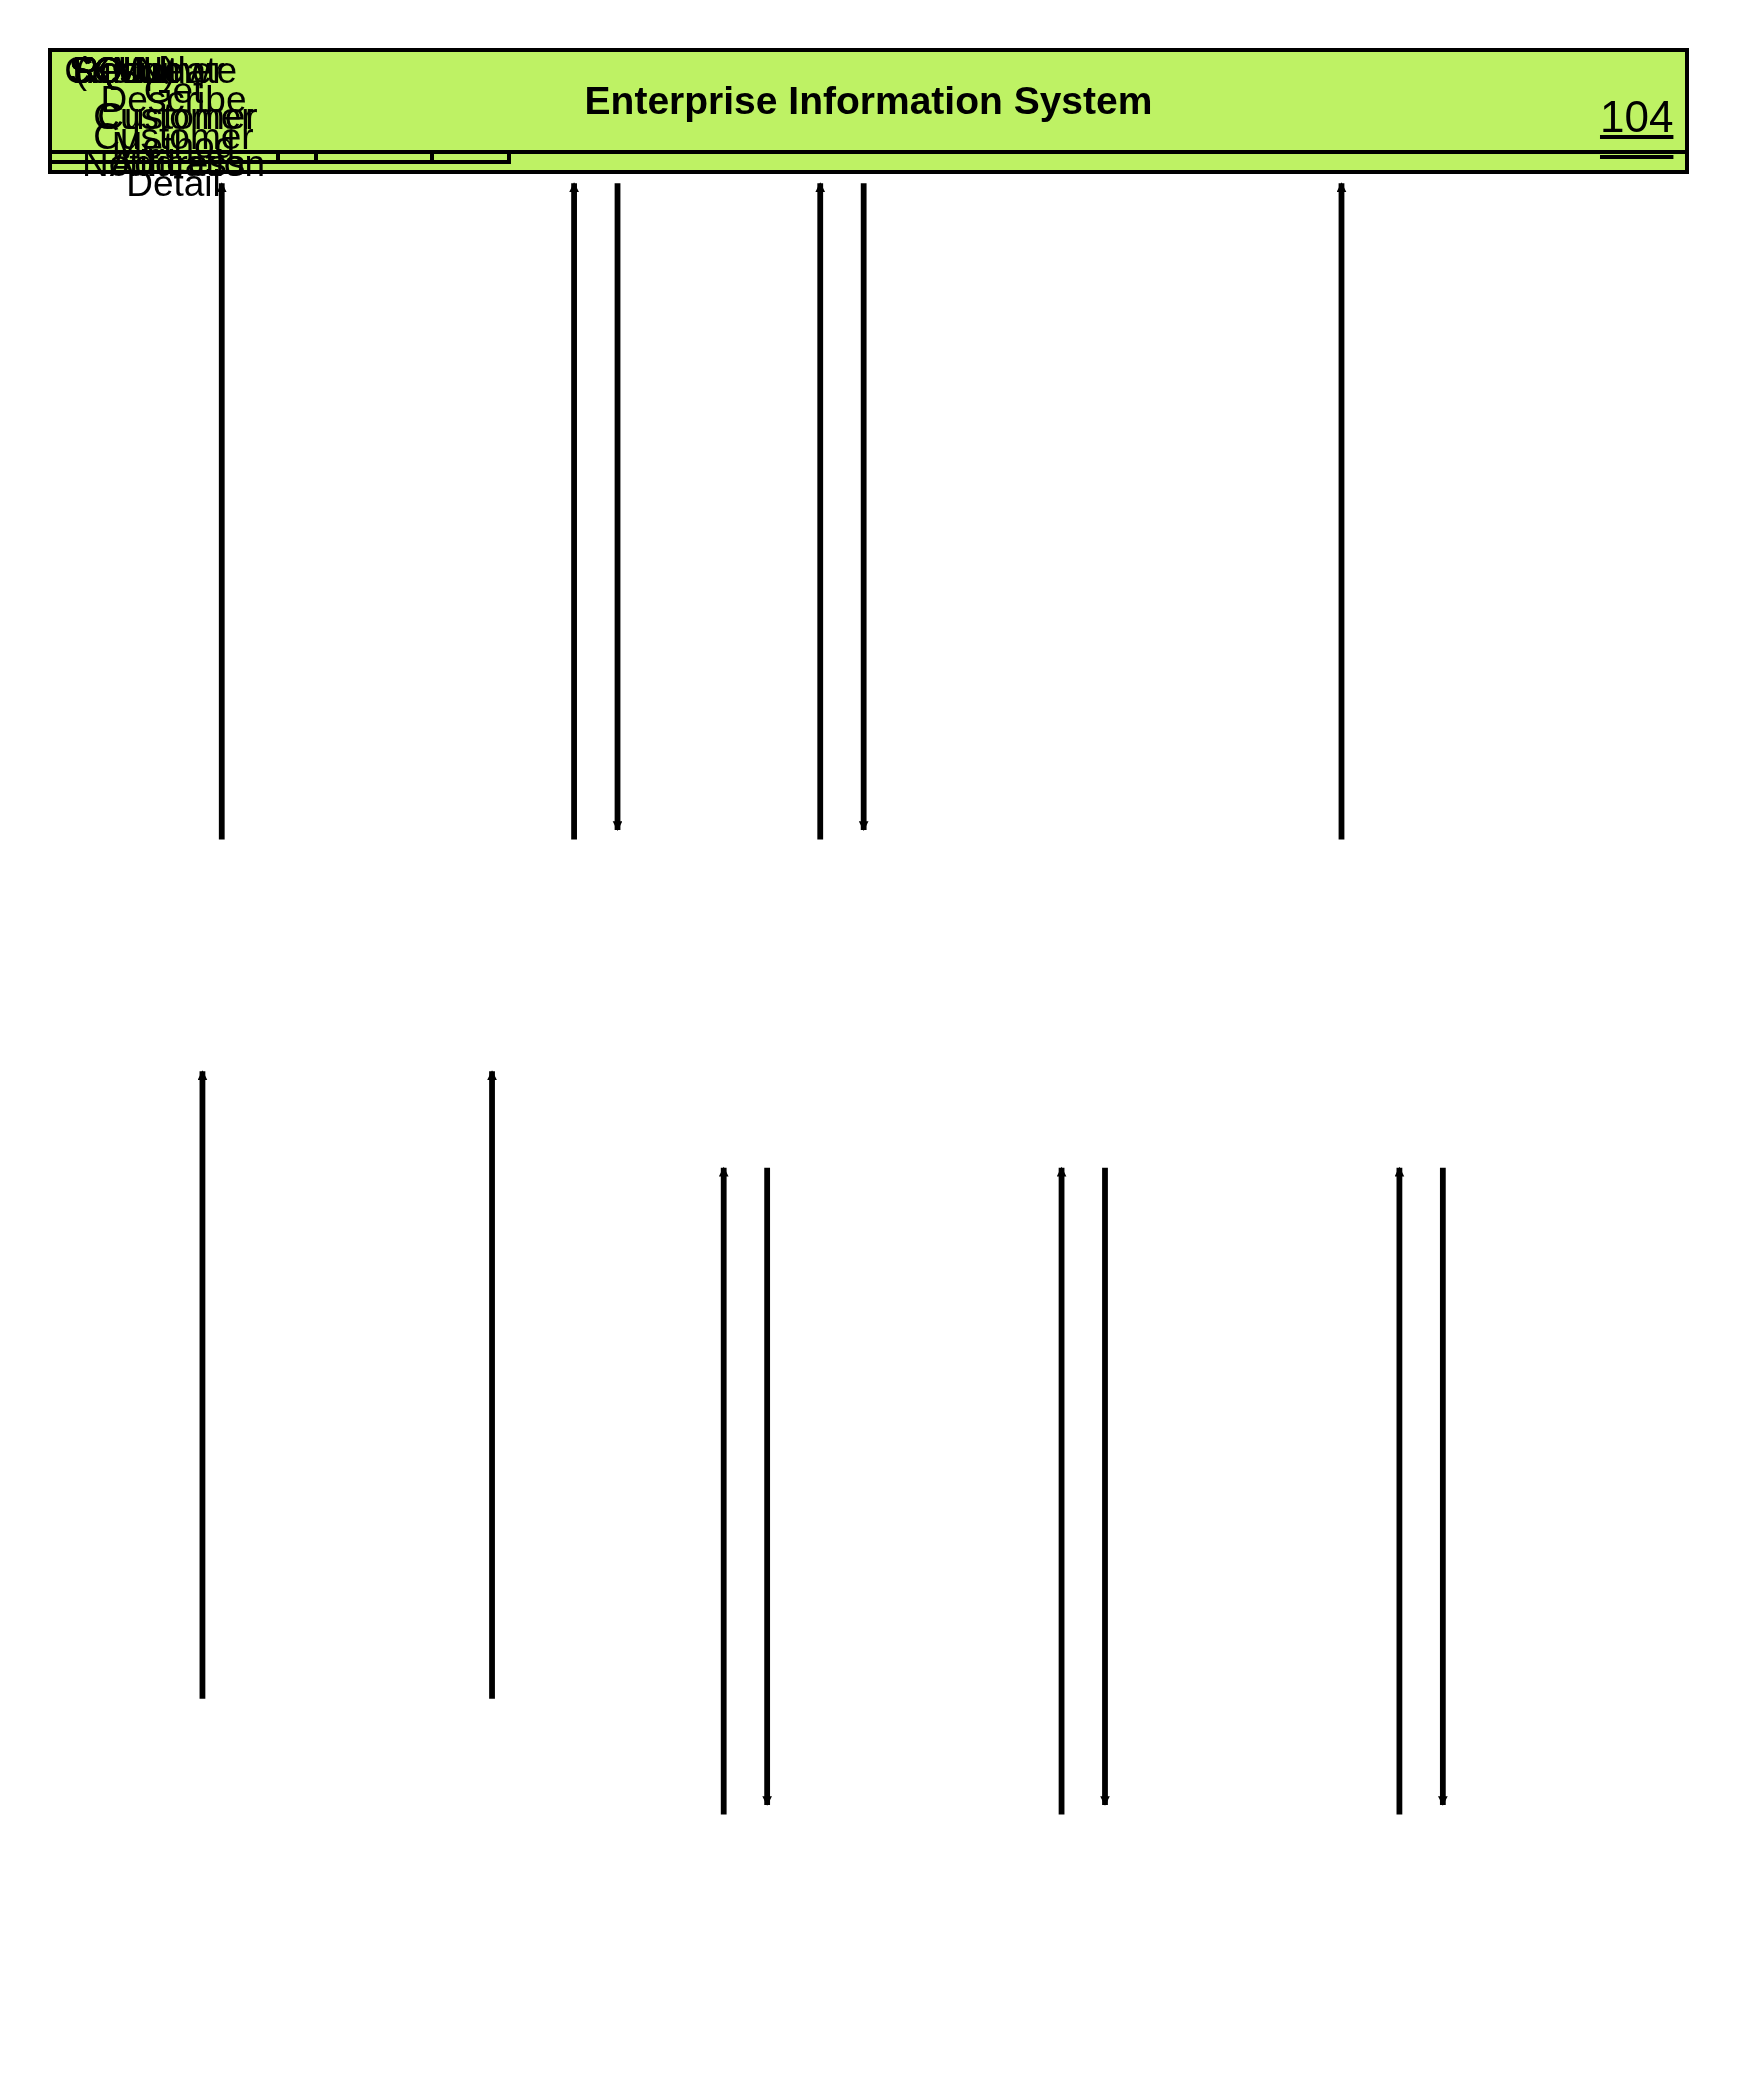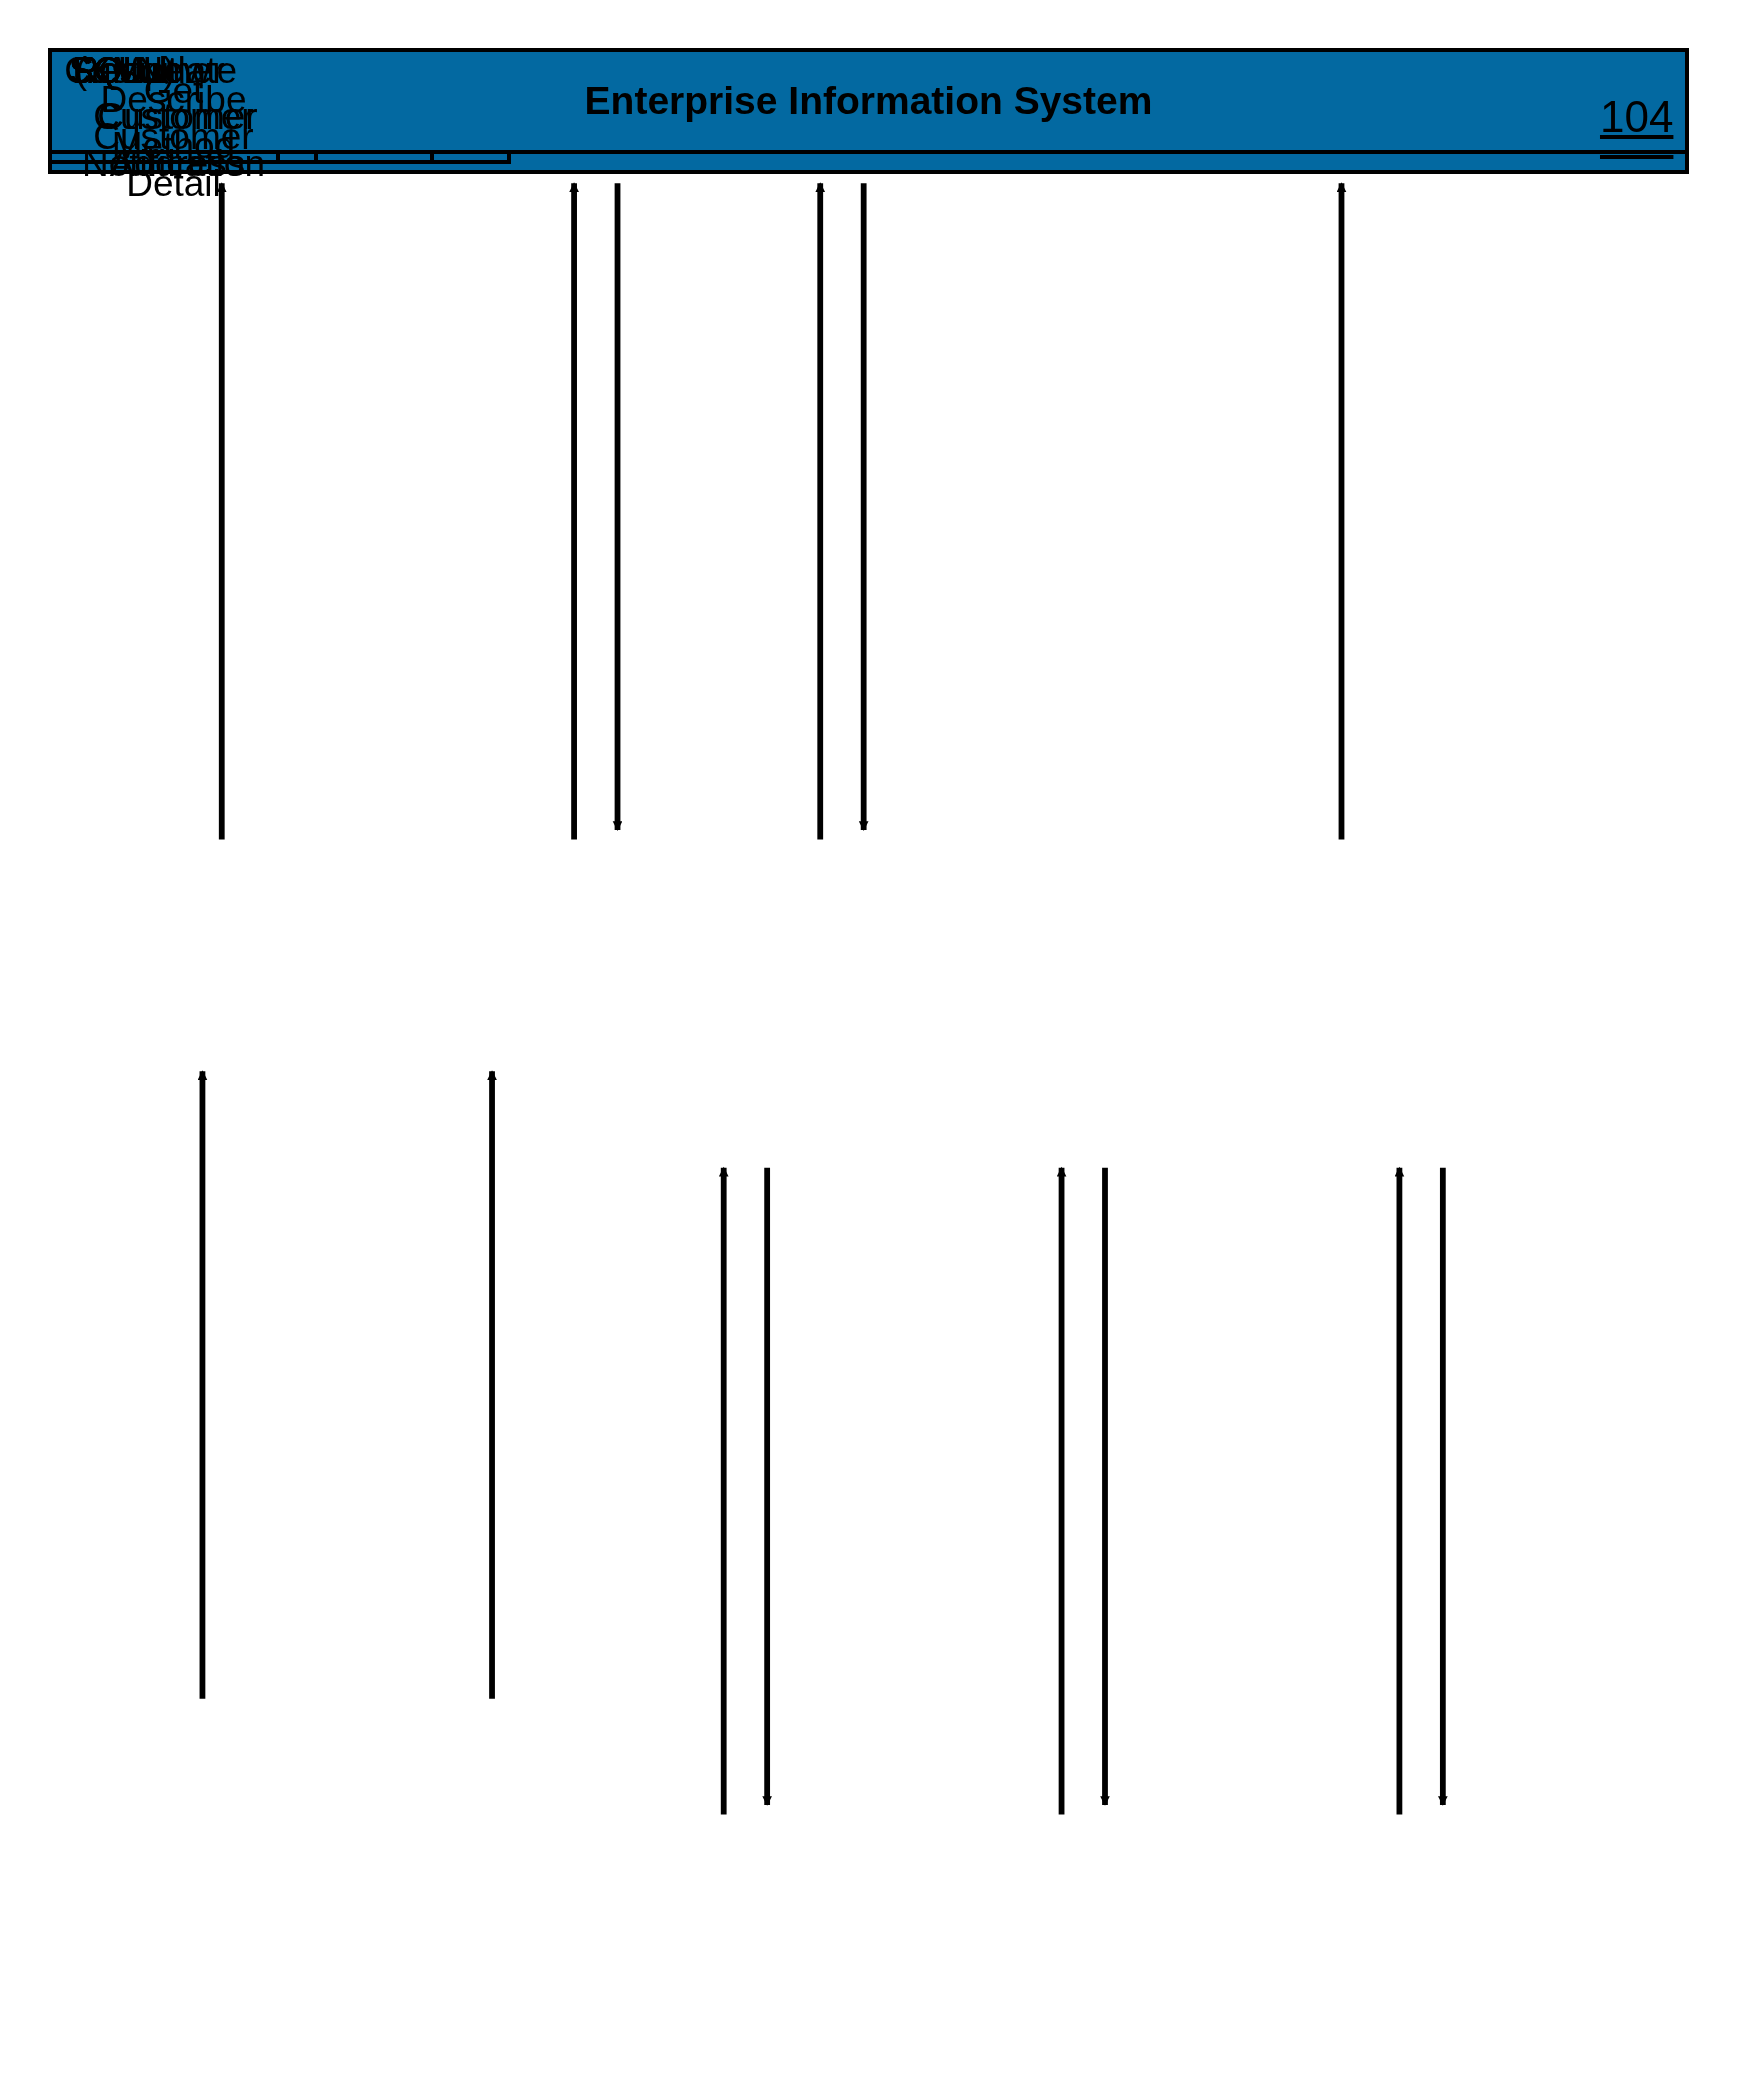--- a/index.html
+++ b/index.html
@@ -13,21 +13,21 @@
   .diagram {
     position: absolute;
     left: 48px;
     top: 48px;
     width: 1641px;
     height: 1979px;
   }
   .box {
     position: absolute;
     border: 4.8px solid #000;
-    background: #0369a1;
+    background: #bef264;
     display: flex;
     align-items: center;
     justify-content: center;
     font-weight: bold;
     font-size: 39px;
     text-align: left;
   }
   .refnum {
     position: absolute;
     right: 11.6px;

